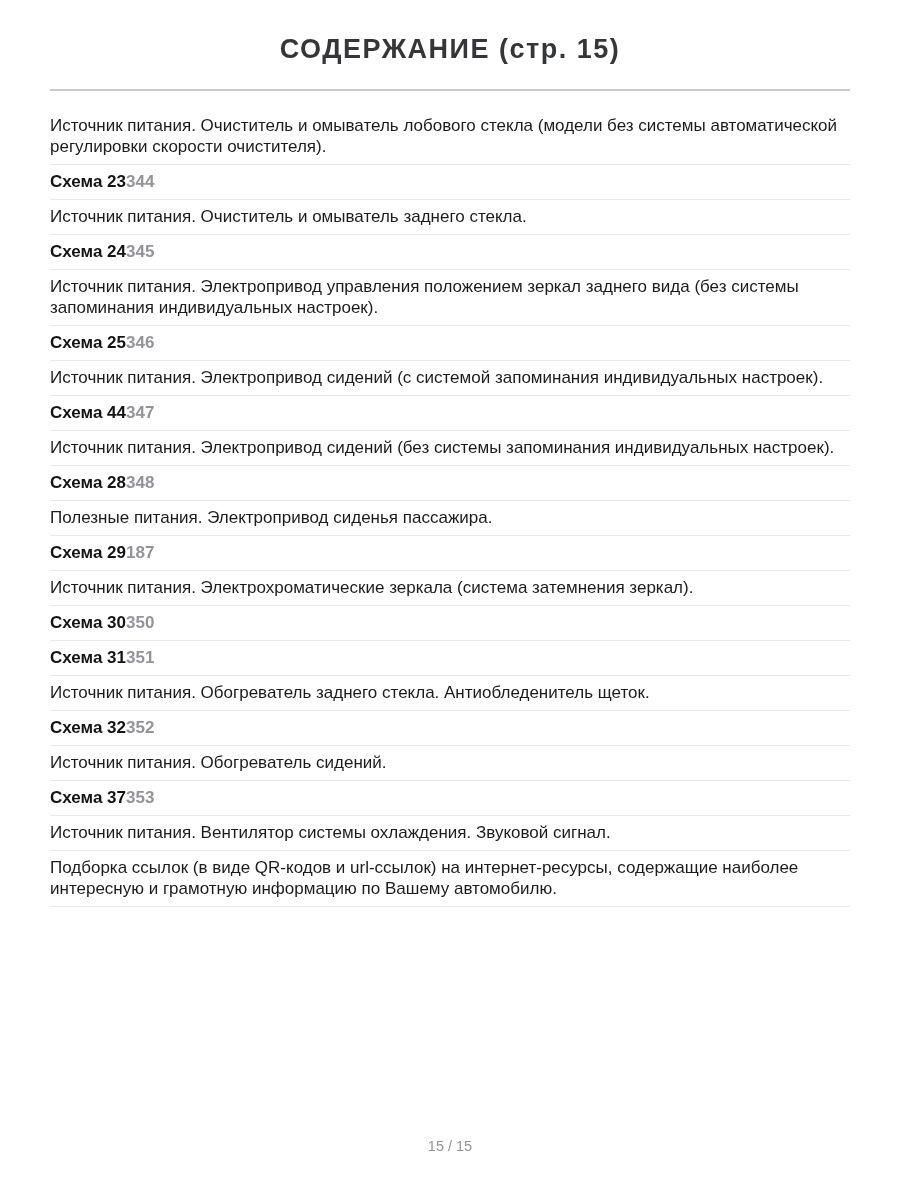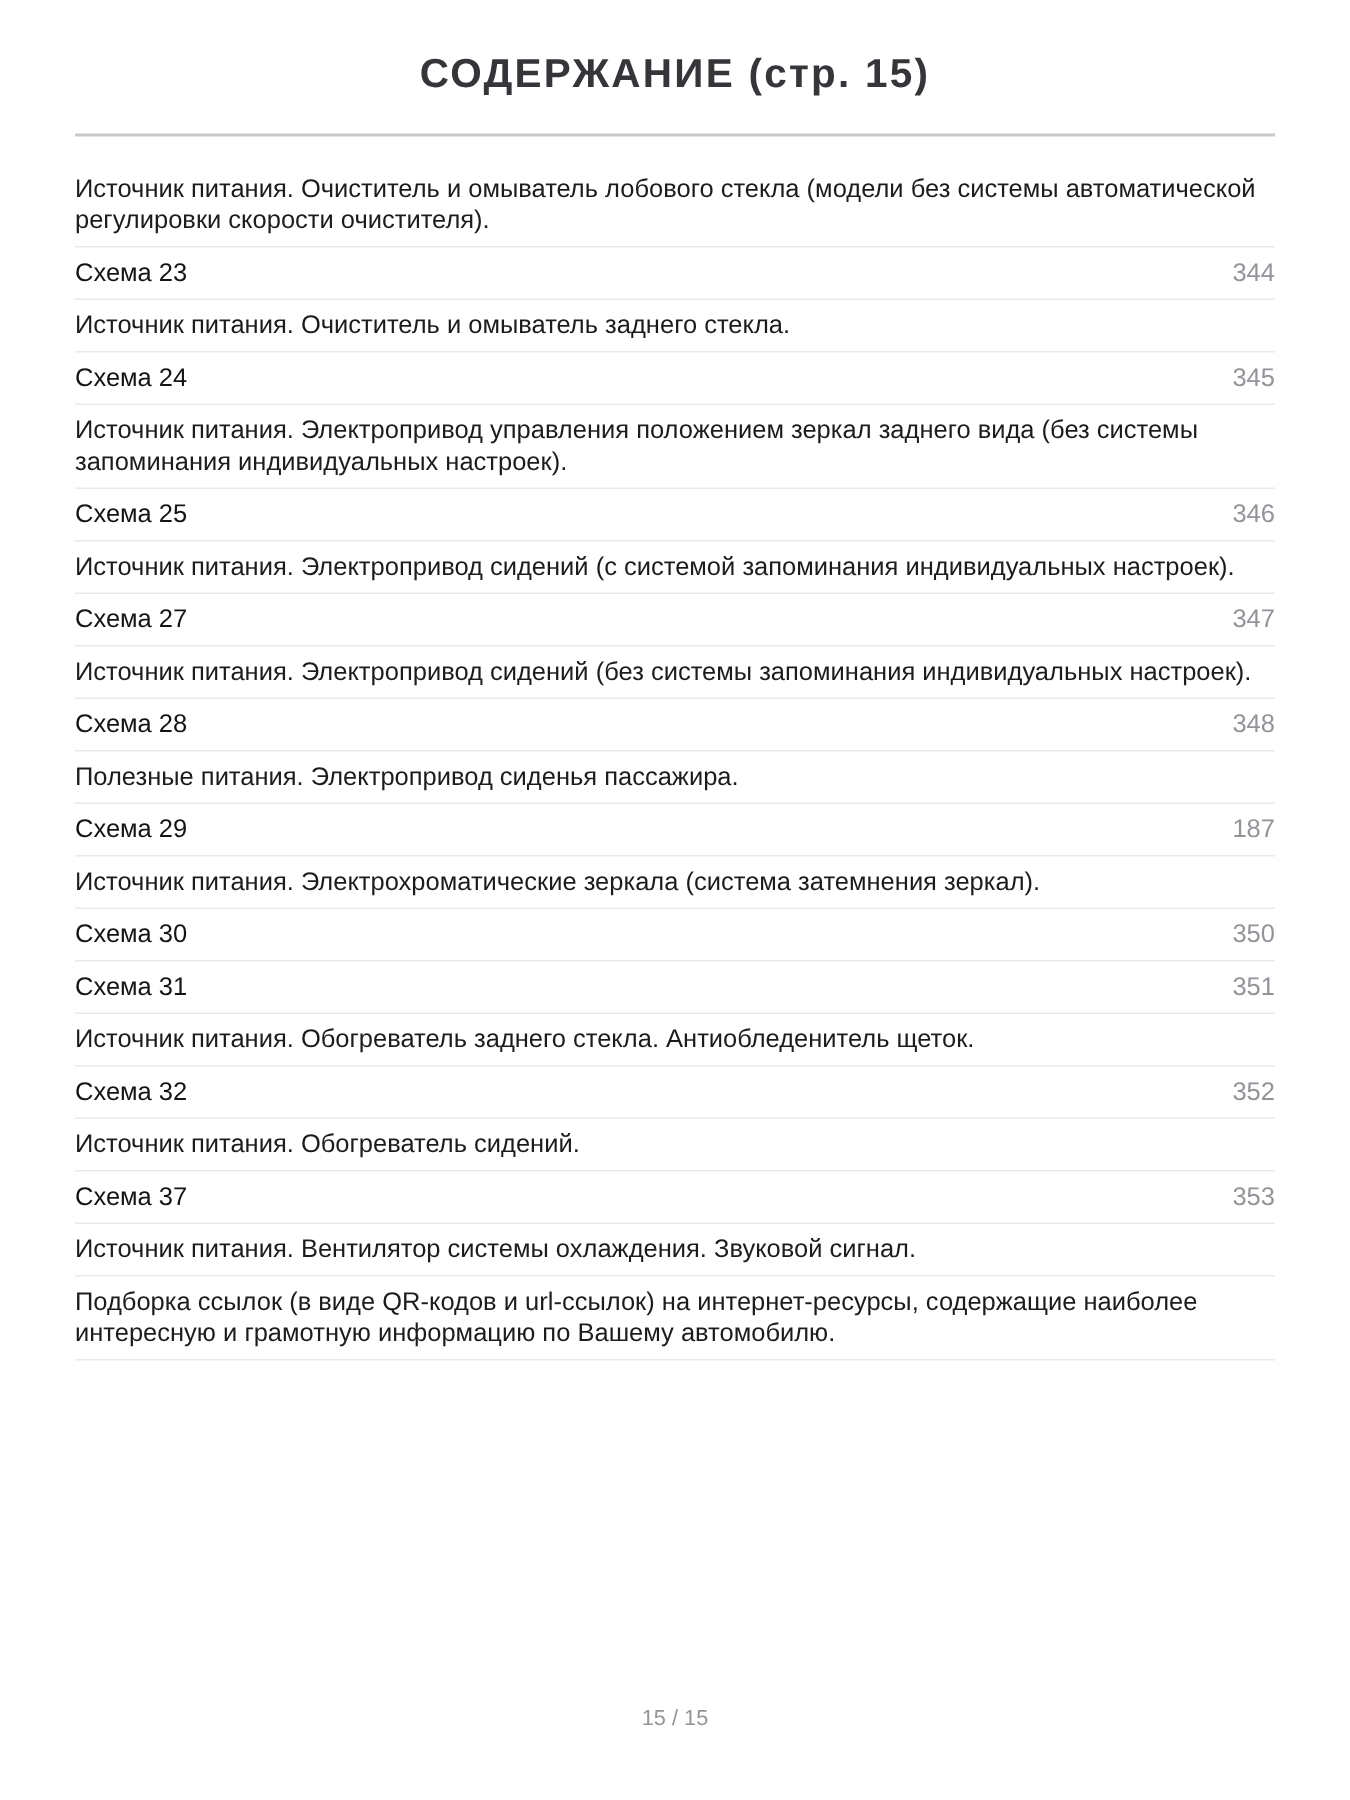--- a/index.html
+++ b/index.html
@@ -39,26 +39,26 @@
   .toc{ margin-top:18px; }
   .row{
     border-bottom:1px solid var(--separator);
     font-size:17px;
     line-height:21px;
     padding:6px 0 7px 0;
   }
   .desc{ color:var(--text); }
   .chapter-row{
     display:flex;
-    justify-content:space-between;
     align-items:baseline;
     cursor:pointer;
+    font-weight:bold;
   }
   .chapter-label{ color:#141416; }
-  .chapter-page{ color:var(--muted);margin-left:11px; }
+  .chapter-page{ color:var(--muted); }
 
   .page-footer{
     position:absolute;
     left:0; right:0;
     top:1138px;
     text-align:center;
     font-size:14.5px;
     color:var(--muted);
   }
 </style>
@@ -84,21 +84,21 @@
           <span class="chapter-label">Схема 24</span>
           <span class="chapter-page">345</span>
         </div>
         <p class="row desc">Источник питания. Электропривод управления положением зеркал заднего вида (без системы запоминания индивидуальных настроек).</p>
         <div class="row chapter-row">
           <span class="chapter-label">Схема 25</span>
           <span class="chapter-page">346</span>
         </div>
         <p class="row desc">Источник питания. Электропривод сидений (с системой запоминания индивидуальных настроек).</p>
         <div class="row chapter-row">
-          <span class="chapter-label">Схема 27</span>
+          <span class="chapter-label">Схема 44</span>
           <span class="chapter-page">347</span>
         </div>
         <p class="row desc">Источник питания. Электропривод сидений (без системы запоминания индивидуальных настроек).</p>
         <div class="row chapter-row">
           <span class="chapter-label">Схема 28</span>
           <span class="chapter-page">348</span>
         </div>
         <p class="row desc">Полезные питания. Электропривод сиденья пассажира.</p>
         <div class="row chapter-row">
           <span class="chapter-label">Схема 29</span>

